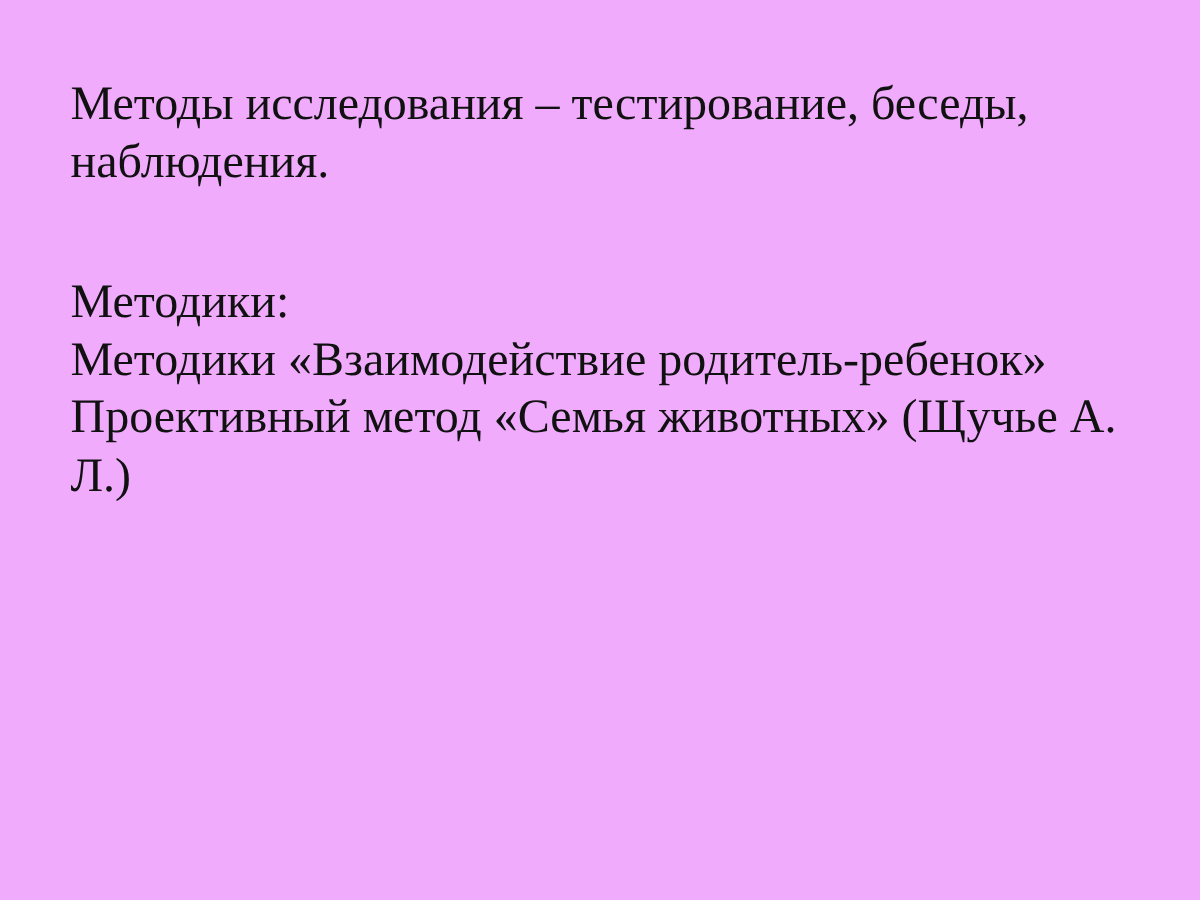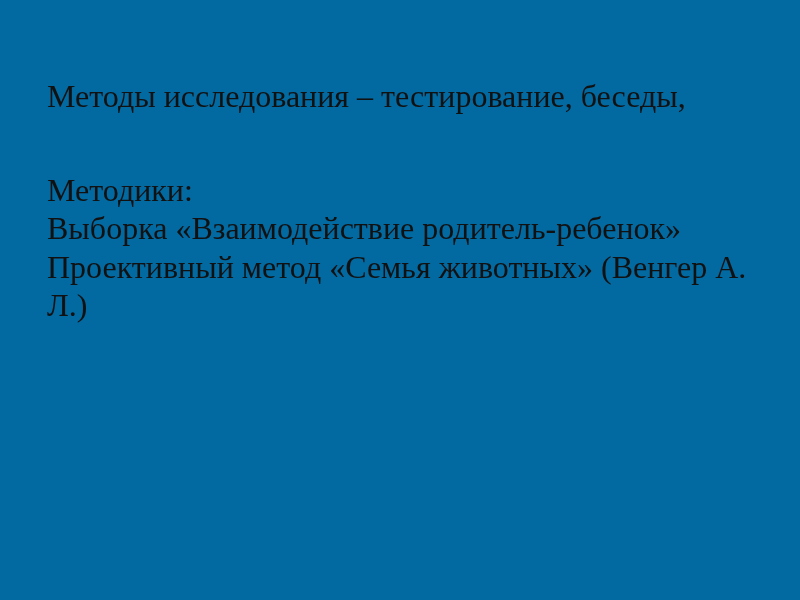--- a/index.html
+++ b/index.html
@@ -4,24 +4,24 @@
 <style>
   html, body {
     margin: 0;
     padding: 0;
     background: #ffffff;
   }
   .slide {
     position: relative;
     width: 800px;
     height: 600px;
-    background: #0369a1;
+    background: #f0abfc;
     overflow: hidden;
     box-sizing: border-box;
-    padding: 77px 20px 0 47px;
+    padding: 49px 20px 0 47px;
     font-family: "Liberation Serif", "DejaVu Serif", serif;
     font-size: 32px;
     line-height: 38.5px;
     color: #111111;
   }
   .paragraph {
     margin: 0;
   }
   .paragraph + .paragraph {
     margin-top: 55px; 
@@ -30,23 +30,24 @@
     white-space: pre;   
   }
 </style>
 </head>
 <body>
 
 <div class="slide">
 
   <div class="paragraph">
     <div class="text-line">Методы исследования – тестирование, беседы,</div>
+    <div class="text-line">наблюдения.</div>
   </div>
 
   <div class="paragraph">
     <div class="text-line">Методики:</div>
-    <div class="text-line">Выборка «Взаимодействие родитель-ребенок»</div>
-    <div class="text-line">Проективный метод «Семья животных» (Венгер А.</div>
+    <div class="text-line">Методики «Взаимодействие родитель-ребенок»</div>
+    <div class="text-line">Проективный метод «Семья животных» (Щучье А.</div>
     <div class="text-line">Л.)</div>
   </div>
 
 
 </div>
 
 </body></html>

